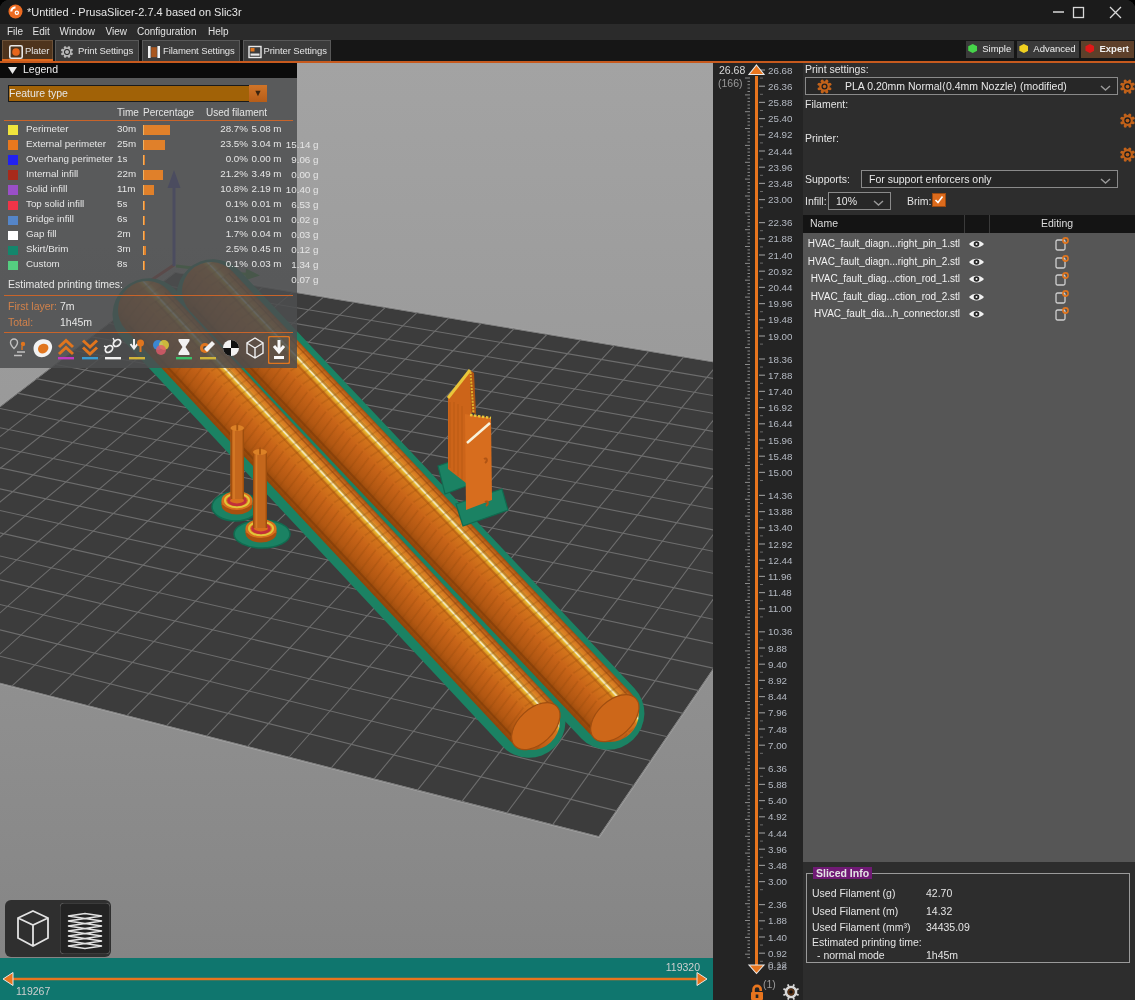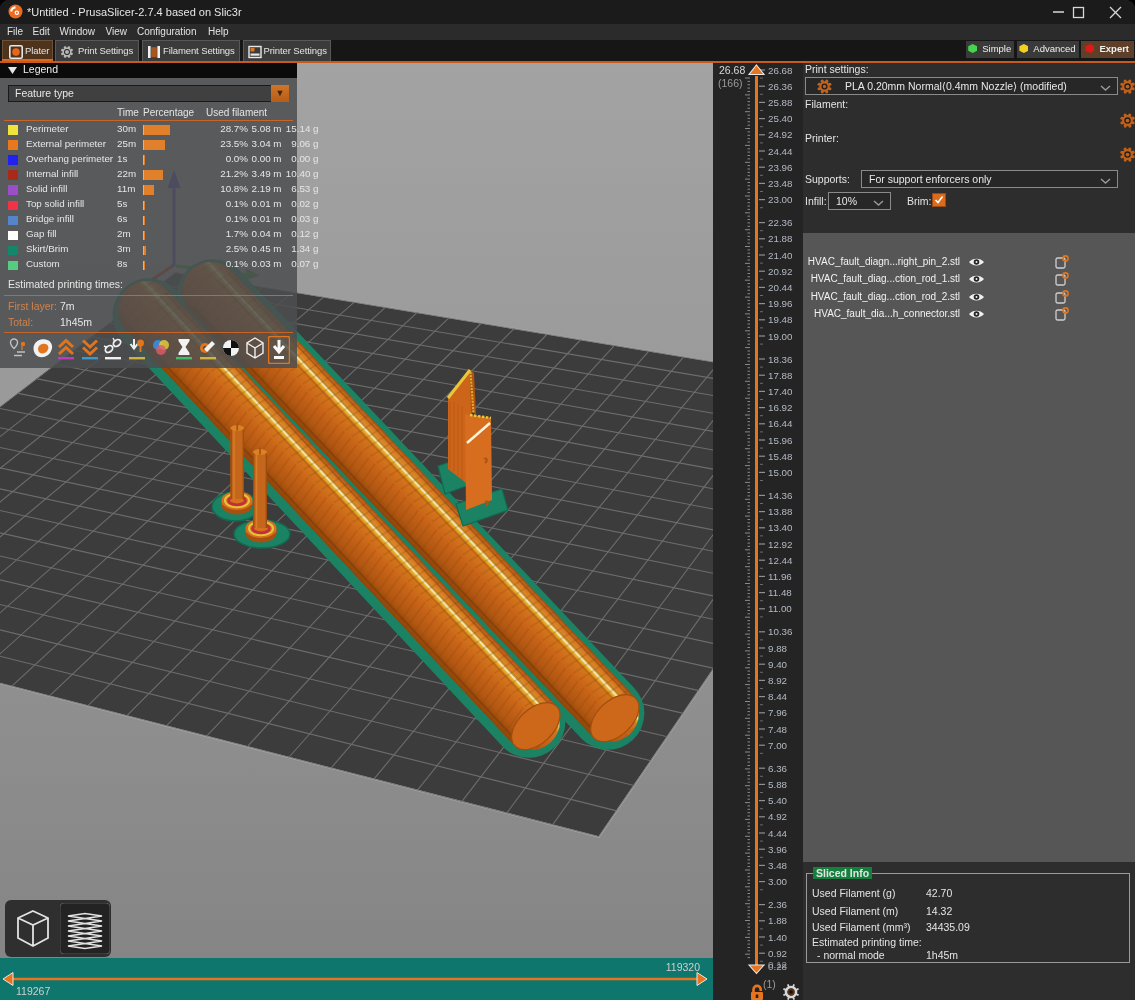--- a/index.html
+++ b/index.html
@@ -10,32 +10,32 @@
 .tabbar{position:absolute;left:0;top:40px;width:1135px;height:22px;background:#161616;border-bottom:0}
 .oline{position:absolute;left:0;top:61px;width:1135px;height:1.5px;background:#c75a1e;z-index:5}
 .tab{position:absolute;top:0;height:21px;background:#3b3b3b;border:1px solid #585858;border-bottom:0;font-size:9.5px;letter-spacing:-0.1px;color:#e4e4e4;line-height:20px;white-space:nowrap}
 .tab.sel{background:#4e341d;border-color:#6b5138;height:22px}
 .tab.sel:after{content:"";position:absolute;left:-1px;right:-1px;bottom:0;height:3px;background:#e0681c}
 .modebtn{position:absolute;top:41px;height:17px;background:#3a3a3a;font-size:9.5px;color:#f0f0f0;line-height:16px;text-align:center;white-space:nowrap}
 .hexdot{display:inline-block;width:9px;height:9px;margin:0 5px -1px 0;clip-path:polygon(50% 0,100% 25%,100% 75%,50% 100%,0 75%,0 25%)}
 .viewport{position:absolute;left:0;top:62px;width:713px;height:896px}
 .legend{position:absolute;left:0;top:0;width:297px;height:306px;background:rgba(76,77,79,0.85);font-size:10.5px;color:#e6e6e6}
 .lhead{position:absolute;left:0;top:0;width:297px;height:15.5px;background:#0b0b0b;color:#efefef;line-height:15px;font-size:10.5px}
-.ftbox{position:absolute;left:8px;top:22.5px;width:281px;height:17px;background:#404040;border:1px solid #1a1a1a;line-height:15px;padding-left:6px}
+.ftbox{position:absolute;left:8px;top:22.5px;width:259px;height:17px;background:#a16207;border:1px solid #1a1a1a;line-height:15px;padding-left:0}
 .ftbtn{position:absolute;right:-1px;top:-1px;width:18px;height:17px;background:linear-gradient(#d07428,#b65d18);color:#3a2410;text-align:center;line-height:16px;font-size:9px}
 .lhdr{position:absolute;top:45px;color:#e4e4e4;font-size:10px}
 .lhr{position:absolute;left:4px;width:289px;height:1px;background:#c8642a}
 .lrow{position:absolute;left:0;height:15.1px;width:346px;font-size:9.8px}
 .sw{position:absolute;left:8px;top:2.5px;width:9.5px;height:9.5px}
 .ln{position:absolute;left:26px;top:0}
 .lt{position:absolute;left:117px;top:0}
 .lb{position:absolute;left:143px;top:2.5px;height:9.5px;background:#e0802a;border-left:1.5px solid #f0b060}
 .lp{position:absolute;right:98px;top:0}
 .lm{position:absolute;right:64.5px;top:0}
-.lgg{position:absolute;right:27.5px;top:0}
+.lgg{position:absolute;right:27.5px;top:16px}
 .lsec{position:absolute;left:8px;color:#e6e6e6}
 .lkey{position:absolute;left:8px;color:#d2824b}
 .lval{position:absolute;left:60px;color:#e6e6e6}
 .licon{position:absolute;top:274px}
 .viewbtns{position:absolute;left:5px;top:838px;width:106px;height:57px;background:#2f2f2f;border-radius:6px}
 .bottombar{position:absolute;left:0;top:958px;width:713px;height:42px;background:#0f766e}
 .slidercol{position:absolute;left:713px;top:62px;width:90px;height:938px;background:#242424}
 .slab{font-size:9.8px;fill:#b4b9c2;font-family:"Liberation Sans",sans-serif}
 .tk{stroke:#909090;stroke-width:1.2}
 .tk3{stroke:#8a8a8a;stroke-width:1}
@@ -45,21 +45,21 @@
 .combo{position:absolute;border:1px solid #8a8a8a;background:#272727;height:18px;line-height:16px;font-size:10.5px;color:#e8e8e8}
 .cchev{position:absolute;right:6px;top:1px}
 .gearbtn{position:absolute;width:18px;height:18px}
 .thead{position:absolute;left:0;top:153px;width:332px;height:17.5px;background:#141414;font-size:10.5px;color:#dcdcdc;line-height:17px}
 .tlist{position:absolute;left:0;top:170.5px;width:332px;height:629.5px;background:#565656}
 .frow{position:absolute;left:0;width:332px;height:17.5px;font-size:10px;color:#f2f2f2;line-height:17px}
 .fname{position:absolute;right:175px;top:0}
 .feye{position:absolute;left:165px;top:3px}
 .fedit{position:absolute;left:252px;top:2px}
 .fieldset{position:absolute;left:3px;top:811px;width:324px;height:90px;border:1px solid #9a9a9a}
-.fstitle{position:absolute;left:6px;top:-7px;background:#15803d;padding:0 3px;font-weight:bold;font-size:10.5px}
+.fstitle{position:absolute;left:6px;top:-7px;background:#701a75;padding:0 3px;font-weight:bold;font-size:10.5px}
 .fsl{position:absolute;left:5px;font-size:10.5px}
 .fsv{position:absolute;left:119px;font-size:10.5px}
 .export{position:absolute;left:3px;top:906px;width:325px;height:28px;background:#3e3e3e;border:1px solid #8a8a8a;font-weight:bold;font-size:11px;color:#f2f2f2;text-align:center;line-height:26px}
 </style></head><body>
 <div class="win">
   <div class="titlebar">
     <svg width="15" height="15" viewBox="0 0 15 15" style="position:absolute;left:8px;top:4px">
         <circle cx="7.5" cy="7.5" r="7" fill="#ed6b21"></circle>
         <path d="M7.5 2.2 A5.3 5.3 0 0 0 2.2 7.5 L4.4 7.5 A3.1 3.1 0 0 1 7.5 4.4 Z" fill="#fff"></path>
         <circle cx="8.8" cy="8.8" r="2.2" fill="#fff"></circle>
@@ -986,21 +986,39 @@
         <span style="position:absolute;left:7px">10%</span>
         <span class="cchev"><svg width="11" height="6" viewBox="0 0 11 6">
             <path d="M1 1 L5.5 5 L10 1" fill="none" stroke="#9a9a9a" stroke-width="1.4"></path>
           </svg></span>
       </div>
     <span class="rlab" style="left:104px;top:133px">Brim:</span>
     <div style="position:absolute;left:129px;top:130.5px;width:14px;height:14px;background:#dd6b1c;border:1px solid #9c4a10">
       <svg width="12" height="12" viewBox="0 0 12 12">
           <path d="M2.5 6 L5 8.5 L9.5 2.5" fill="none" stroke="#fff" stroke-width="1.6"></path>
         </svg></div>
+    <div class="thead">
+        <span style="position:absolute;left:7px">Name</span>
+        <span style="position:absolute;left:238px">Editing</span>
+      <span style="position:absolute;left:161px;top:0;width:1px;height:17.5px;background:#3a3a3a"></span>
+      <span style="position:absolute;left:186px;top:0;width:1px;height:17.5px;background:#3a3a3a"></span>
+      </div>
     <div class="tlist"></div>
+    <div class="frow" style="top:173.0px">
+        <span class="fname">HVAC_fault_diagn...right_pin_1.stl</span>
+        <svg class="feye" width="17" height="12" viewBox="0 0 17 12">
+          <path d="M1 6 C4.5 1.5 12.5 1.5 16 6 C12.5 10.5 4.5 10.5 1 6 Z" fill="#f0f0f0"></path>
+          <circle cx="8.5" cy="6" r="2.8" fill="#252525"></circle>
+          <circle cx="8.5" cy="6" r="1" fill="#f0f0f0"></circle>
+        </svg>
+        <svg class="fedit" width="14" height="14" viewBox="0 0 14 14">
+          <rect x="1" y="3" width="9" height="10" rx="1.5" fill="none" stroke="#cfcfcf" stroke-width="1.3"></rect>
+          <circle cx="10.5" cy="3.5" r="2.6" fill="none" stroke="#e0751e" stroke-width="1.6"></circle>
+        </svg>
+      </div>
       <div class="frow" style="top:190.5px">
         <span class="fname">HVAC_fault_diagn...right_pin_2.stl</span>
         <svg class="feye" width="17" height="12" viewBox="0 0 17 12">
           <path d="M1 6 C4.5 1.5 12.5 1.5 16 6 C12.5 10.5 4.5 10.5 1 6 Z" fill="#f0f0f0"></path>
           <circle cx="8.5" cy="6" r="2.8" fill="#252525"></circle>
           <circle cx="8.5" cy="6" r="1" fill="#f0f0f0"></circle>
         </svg>
         <svg class="fedit" width="14" height="14" viewBox="0 0 14 14">
           <rect x="1" y="3" width="9" height="10" rx="1.5" fill="none" stroke="#cfcfcf" stroke-width="1.3"></rect>
           <circle cx="10.5" cy="3.5" r="2.6" fill="none" stroke="#e0751e" stroke-width="1.6"></circle>

